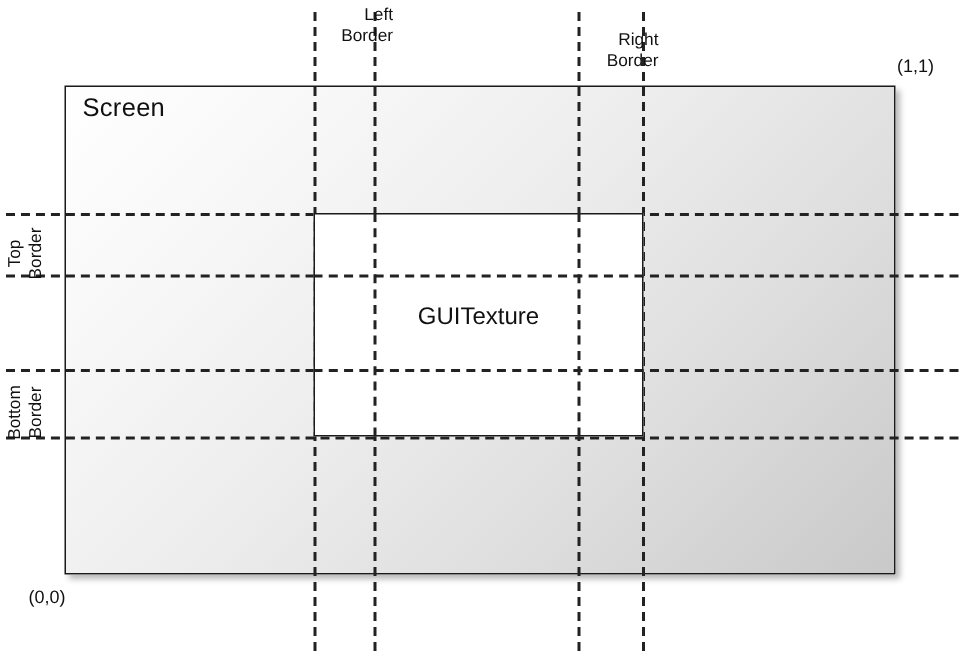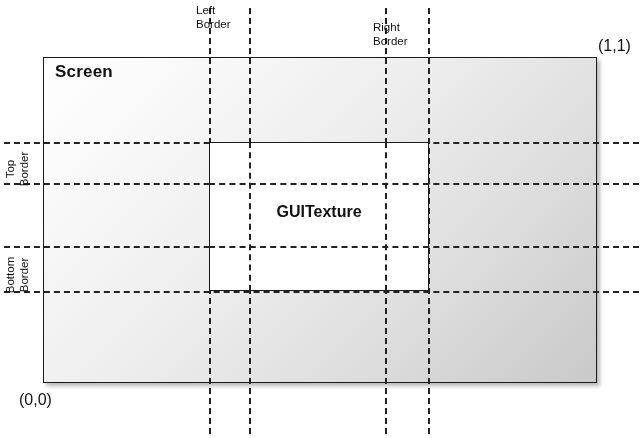--- a/index.html
+++ b/index.html
@@ -31,21 +31,20 @@
     box-shadow: 3px 3px 4px rgba(0,0,0,0.28);
   }
   .screen-label {
     position: absolute;
     left: 55px;
     top: 62px;
     font-size: 17px;
     color: #111111;
     letter-spacing: 0.2px;
     white-space: nowrap;
-    font-weight: bold;
   }
 
   
   .texture-box {
     position: absolute;
     left: 209px;
     top: 142px;
     width: 220px;
     height: 149px;
     box-sizing: border-box;
@@ -54,21 +53,20 @@
   }
   .texture-label {
     position: absolute;
     left: 209px;
     top: 203px;
     width: 220px;
     text-align: center;
     font-size: 16px;
     color: #111111;
     white-space: nowrap;
-    font-weight: bold;
   }
 
   
   .vline {
     position: absolute;
     top: 8px;
     height: 426px;
     width: 0;
     border-left: 2.2px dashed #222222;
   }
@@ -76,41 +74,41 @@
     position: absolute;
     left: 4px;
     width: 635px;
     height: 0;
     border-top: 2.2px dashed #222222;
   }
 
   
   .border-label-h {
     position: absolute;
-    text-align: left;
+    text-align: right;
     font-size: 11.5px;
     line-height: 14px;
     color: #111111;
     white-space: nowrap;
   }
   .border-label-v {
     position: absolute;
     font-size: 11.5px;
     line-height: 14px;
     color: #111111;
     white-space: nowrap;
     transform: rotate(-90deg);
     transform-origin: center center;
     text-align: center;
   }
 
   
   .coord {
     position: absolute;
-    font-size: 16px;
+    font-size: 12px;
     color: #111111;
     white-space: nowrap;
   }
   .coord-topright { left: 598px; top: 37px; }
   .coord-bottomleft { left: 19px; top: 391px; }
 </style>
 </head>
 <body>
 
 <div id="canvas">

